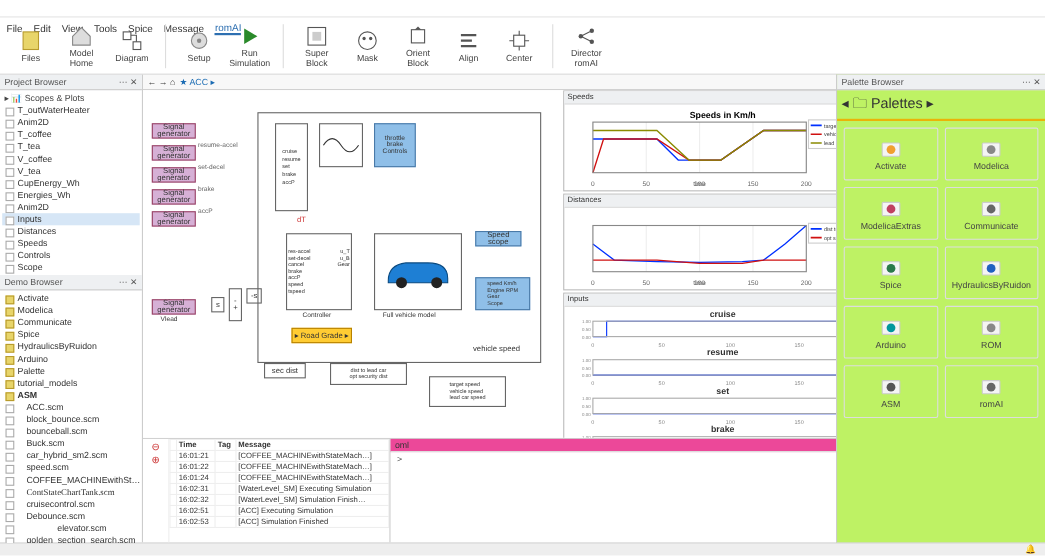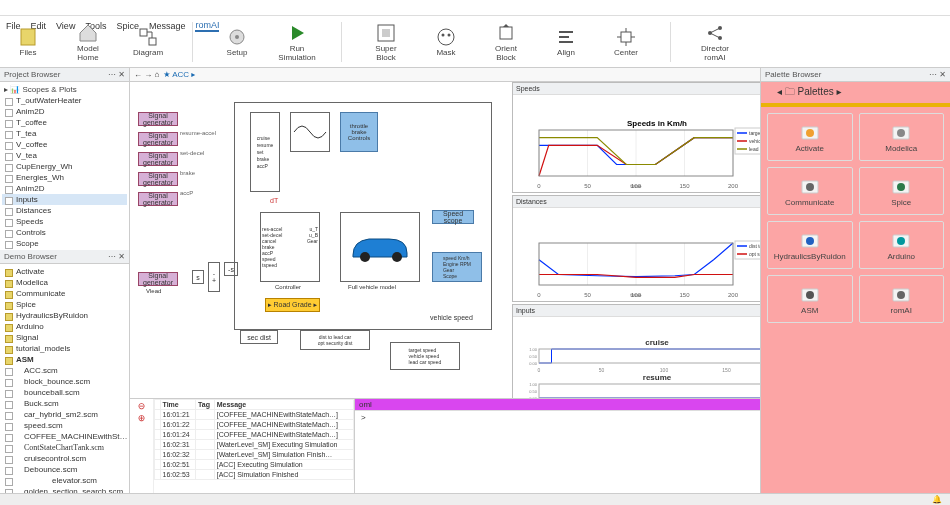--- a/index.html
+++ b/index.html
@@ -3,21 +3,21 @@
 <meta charset="utf-8">
 <style>
 * { box-sizing: border-box; margin: 0; padding: 0; font-family: "Segoe UI", Arial, sans-serif; }
 body { width: 950px; height: 505px; background: #f5f5f5; overflow: hidden; font-size: 9px; color: #333; }
 
 
 .menubar { height: 16px; display: flex; align-items: center; padding: 0 6px; background: #fff; border-bottom: 1px solid #ddd; gap: 10px; }
 .menubar span { cursor: default; margin-top: 36px; }
 
 
-.ribbon { height: 52px; background: #fff; border-bottom: 1px solid #ccc; display: flex; align-items: center; padding: 2px 8px; gap: 20px; }
+.ribbon { height: 52px; background: #fff; border-bottom: 1px solid #ccc; display: flex; align-items: center; padding: 2px 8px; gap: 6px; }
 .ribbon-btn { display: flex; flex-direction: column; align-items: center; justify-content: center; width: 40px; height: 46px; border: none; background: none; font-size: 8px; color: #444; }
 .ribbon-btn svg { width: 22px; height: 22px; }
 .ribbon-sep { width: 1px; height: 40px; background: #ddd; margin: 0 4px; }
 
 
 .main { display: flex; height: calc(505px - 68px - 12px); }
 .leftcol { width: 130px; display: flex; flex-direction: column; border-right: 1px solid #ccc; background: #fff; }
 .panel-head { height: 14px; background: #eef0f2; border-bottom: 1px solid #ccc; display: flex; align-items: center; padding: 0 4px; font-size: 8px; color: #555; justify-content: space-between; }
 .tree { flex: 1; overflow: auto; padding: 2px; }
 .tree-item { padding: 1px 2px 1px 14px; white-space: nowrap; color: #333; position: relative; font-size: 8px; }
@@ -34,26 +34,26 @@
 .logtool { width: 24px; border-right: 1px solid #eee; display: flex; flex-direction: column; align-items: center; gap: 2px; padding-top: 2px; }
 .logtable { flex: 0 0 200px; overflow: auto; }
 .logtable table { width: 100%; border-collapse: collapse; font-size: 7px; }
 .logtable th, .logtable td { border: 1px solid #eee; padding: 1px 2px; text-align: left; }
 .omlpane { flex: 1; border-left: 1px solid #ccc; padding: 2px 6px; font-family: monospace; font-size: 8px; }
 
 
 .chartcol { position: absolute; left: 382px; top: 0; width: 290px; display: flex; flex-direction: column; gap: 2px; }
 .chartwin { border: 1px solid #bbb; background: #fff; }
 .chartwin .chead { height: 12px; background: #eef0f2; display: flex; align-items: center; padding: 0 3px; font-size: 7px; justify-content: space-between; border-bottom: 1px solid #ddd; }
-.chartwin .cbody { padding: 2px; position: relative; margin-top: 19px; }
+.chartwin .cbody { padding: 2px; position: relative; }
 .chartwin svg { width: 100%; display: block; }
 .mini-chart-title { text-align: center; font-size: 8px; font-weight: bold; }
 
 
-.rightcol { width: 190px; border-left: 1px solid #ccc; background: #fca5a5; display: flex; flex-direction: column; }
+.rightcol { width: 190px; border-left: 1px solid #ccc; background: #bef264; display: flex; flex-direction: column; }
 .palgrid { flex: 1; padding: 6px; display: grid; grid-template-columns: repeat(2, 1fr); gap: 6px; align-content: start; }
 .palitem { border: 1px solid #ddd; height: 48px; display: flex; flex-direction: column; align-items: center; justify-content: center; font-size: 8px; color: #444; border-radius: 2px; }
 .palitem svg { width: 22px; height: 22px; }
 
 
 .status { height: 12px; background: #eee; border-top: 1px solid #ccc; display: flex; align-items: center; justify-content: flex-end; padding: 0 8px; font-size: 8px; color: #666; }
 
 
 .blk { position: absolute; border: 1px solid #666; background: #fff; font-size: 7px; display: flex; align-items: center; justify-content: center; text-align: center; }
 .blk.sig { background: #d6b0d6; border-color: #946; }
@@ -187,21 +187,21 @@
       <span>Demo Browser</span>
         <span>⋯ ✕</span>
     </div>
     <div class="tree" id="demotree">
         <div class="tree-item folder">Activate</div>
         <div class="tree-item folder">Modelica</div>
         <div class="tree-item folder">Communicate</div>
         <div class="tree-item folder">Spice</div>
         <div class="tree-item folder">HydraulicsByRuidon</div>
         <div class="tree-item folder">Arduino</div>
-        <div class="tree-item folder">Signal</div>
+        <div class="tree-item folder">Palette</div>
         <div class="tree-item folder">tutorial_models</div>
         <div class="tree-item folder" style="font-weight: bold;">ASM</div>
         <div class="tree-item" style="padding-left: 22px;">ACC.scm</div>
         <div class="tree-item" style="padding-left: 22px;">block_bounce.scm</div>
         <div class="tree-item" style="padding-left: 22px;">bounceball.scm</div>
         <div class="tree-item" style="padding-left: 22px;">Buck.scm</div>
         <div class="tree-item" style="padding-left: 22px;">car_hybrid_sm2.scm</div>
         <div class="tree-item" style="padding-left: 22px;">speed.scm</div>
         <div class="tree-item" style="padding-left: 22px; text-align: right;">COFFEE_MACHINEwithSt…</div>
         <div class="tree-item" style="padding-left: 22px; font-family: Liberation Serif, serif;">ContStateChartTank.scm</div>
@@ -450,50 +450,57 @@
               <tr>
                 <td></td>
                 <td>16:02:53</td>
                 <td></td>
                 <td>[ACC] Simulation Finished</td>
               </tr>
             </tbody>
           </table>
         </div>
       <div class="omlpane">
-        <div style="background:#d946ef;margin:-2px -6px 2px -6px;padding:1px 4px;border-bottom:1px solid #ddd;">oml</div>
+        <div style="background:#ec4899;margin:-2px -6px 2px -6px;padding:1px 4px;border-bottom:1px solid #ddd;">oml</div>
         <span>&gt;</span>
       </div>
     </div>
   </div>
 
   <div class="rightcol">
     <div class="panel-head">
       <span>Palette Browser</span>
         <span>⋯ ✕</span>
     </div>
-    <div style="padding:2px 16px;font-size:10px;border-bottom:4px solid #eab308;">◂ 🗀 <span>Palettes</span> ▸</div>
+    <div style="padding:2px 4px;font-size:13px;border-bottom:2px solid #eab308;">◂ 🗀 <span>Palettes</span> ▸</div>
     <div class="palgrid" id="palgrid">
         <div class="palitem">
           <svg viewBox="0 0 22 22">
             <rect x="3" y="5" width="16" height="12" rx="1" fill="#f4f4f4" stroke="#ccc"></rect>
             <circle cx="11" cy="11" r="4" fill="#f0a030"></circle>
           </svg>
           <span>Activate</span>
         </div>
         <div class="palitem">
           <svg viewBox="0 0 22 22">
             <rect x="3" y="5" width="16" height="12" rx="1" fill="#f4f4f4" stroke="#ccc"></rect>
             <circle cx="11" cy="11" r="4" fill="#888"></circle>
           </svg>
           <span>Modelica</span>
         </div>
         <div class="palitem">
           <svg viewBox="0 0 22 22">
             <rect x="3" y="5" width="16" height="12" rx="1" fill="#f4f4f4" stroke="#ccc"></rect>
+            <circle cx="11" cy="11" r="4" fill="#c04060"></circle>
+          </svg>
+          <span>ModelicaExtras</span>
+        </div>
+        <div class="palitem">
+          <svg viewBox="0 0 22 22">
+            <rect x="3" y="5" width="16" height="12" rx="1" fill="#f4f4f4" stroke="#ccc"></rect>
             <circle cx="11" cy="11" r="4" fill="#666"></circle>
           </svg>
           <span>Communicate</span>
         </div>
         <div class="palitem">
           <svg viewBox="0 0 22 22">
             <rect x="3" y="5" width="16" height="12" rx="1" fill="#f4f4f4" stroke="#ccc"></rect>
             <circle cx="11" cy="11" r="4" fill="#2a7a4a"></circle>
           </svg>
           <span>Spice</span>
@@ -504,20 +511,27 @@
             <circle cx="11" cy="11" r="4" fill="#2060c0"></circle>
           </svg>
           <span>HydraulicsByRuidon</span>
         </div>
         <div class="palitem">
           <svg viewBox="0 0 22 22">
             <rect x="3" y="5" width="16" height="12" rx="1" fill="#f4f4f4" stroke="#ccc"></rect>
             <circle cx="11" cy="11" r="4" fill="#00979d"></circle>
           </svg>
           <span>Arduino</span>
+        </div>
+        <div class="palitem">
+          <svg viewBox="0 0 22 22">
+            <rect x="3" y="5" width="16" height="12" rx="1" fill="#f4f4f4" stroke="#ccc"></rect>
+            <circle cx="11" cy="11" r="4" fill="#888"></circle>
+          </svg>
+          <span>ROM</span>
         </div>
         <div class="palitem">
           <svg viewBox="0 0 22 22">
             <rect x="3" y="5" width="16" height="12" rx="1" fill="#f4f4f4" stroke="#ccc"></rect>
             <circle cx="11" cy="11" r="4" fill="#555"></circle>
           </svg>
           <span>ASM</span>
         </div>
         <div class="palitem">
           <svg viewBox="0 0 22 22">

